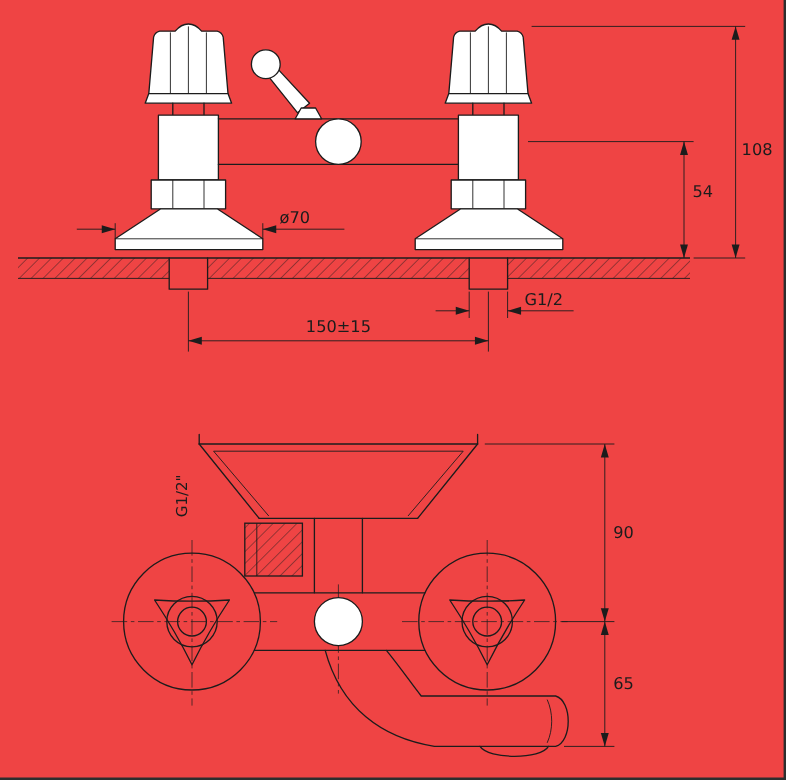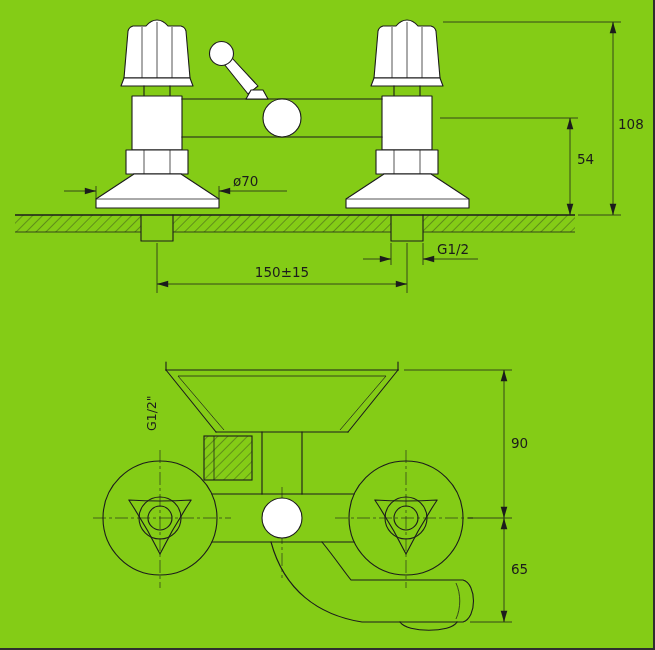--- a/index.html
+++ b/index.html
@@ -1,16 +1,16 @@
 <!DOCTYPE html>
 <html><head>
 <meta charset="utf-8">
 <style>
   html,body{margin:0;padding:0;background:#ffffff;}
-  .stage{position:relative;width:655px;height:650px;background:#84cc16;overflow:hidden;
+  .stage{position:relative;width:655px;height:650px;background:#ef4444;overflow:hidden;
          font-family:"DejaVu Sans",sans-serif;}
   .stage svg{position:absolute;left:0;top:0;}
   .obj {fill:none;stroke:#1c1c1c;stroke-width:1.1;stroke-linecap:round;stroke-linejoin:round;}
   .objf{fill:#ffffff;stroke:#1c1c1c;stroke-width:1.1;stroke-linejoin:round;}
   .thick{fill:none;stroke:#1c1c1c;stroke-width:1.4;}
   .thin {fill:none;stroke:#1c1c1c;stroke-width:0.75;}
   .cl   {fill:none;stroke:#1c1c1c;stroke-width:0.6;stroke-dasharray:13 3 3 3;}
   .dtxt {font-family:"DejaVu Sans",sans-serif;font-size:13.5px;fill:#1c1c1c;}
   .dtxt-s{font-family:"DejaVu Sans",sans-serif;font-size:12.5px;fill:#1c1c1c;}
   .edge {stroke:#2e2e2e;stroke-width:2;}

